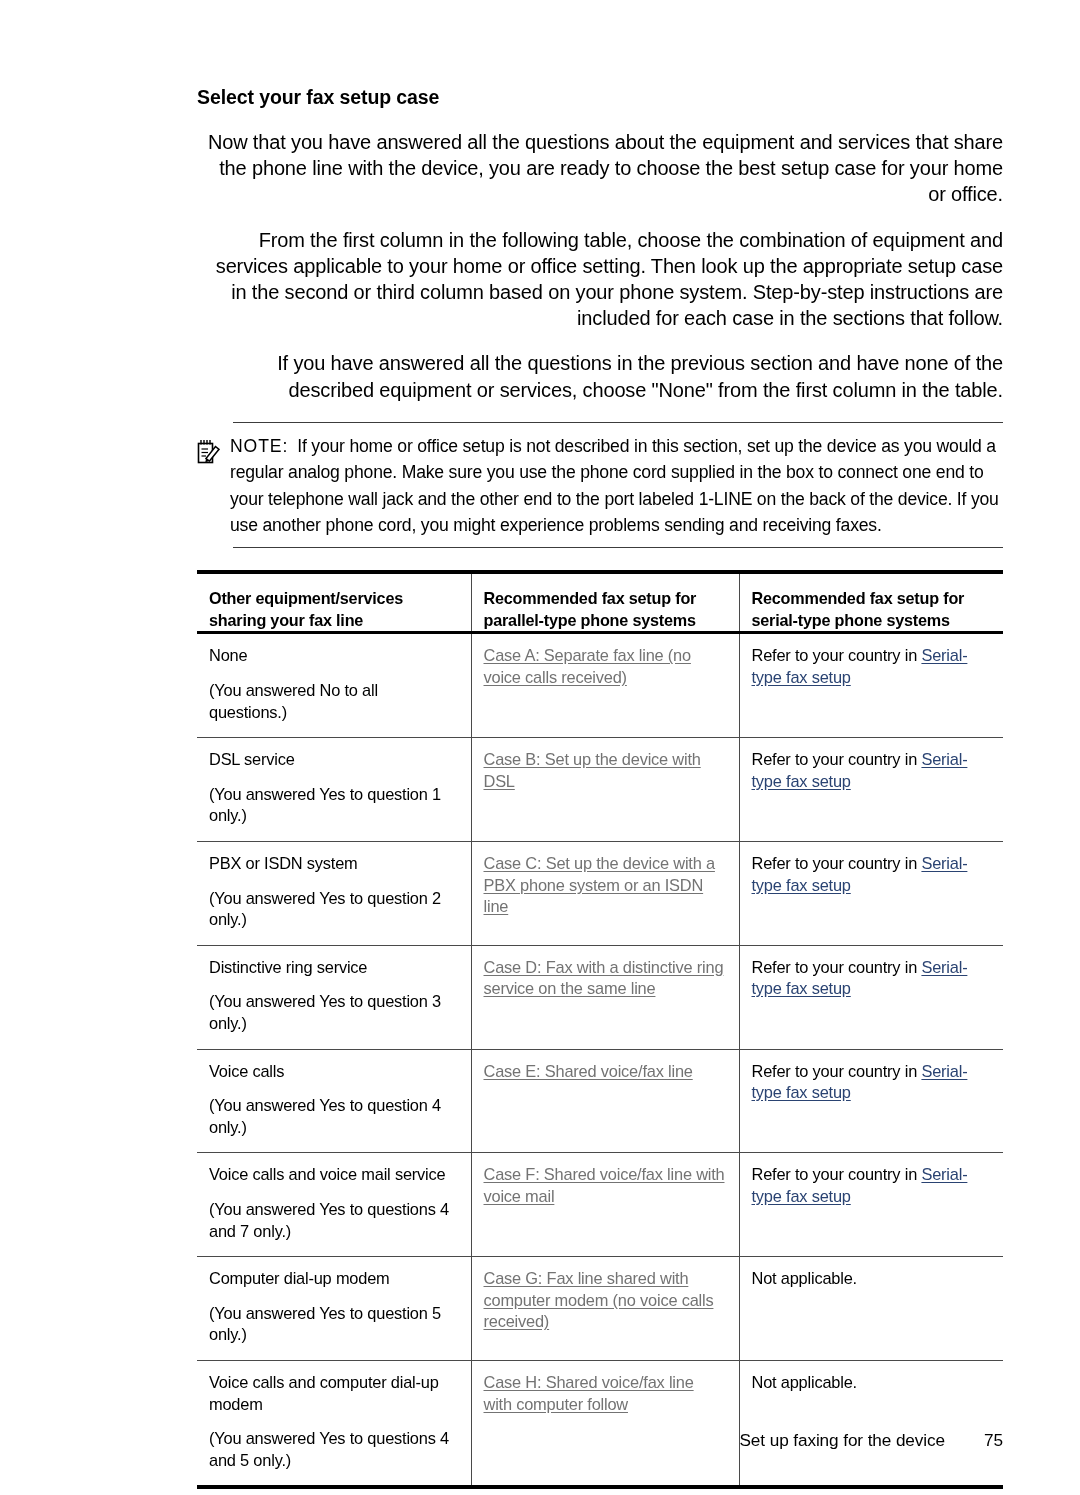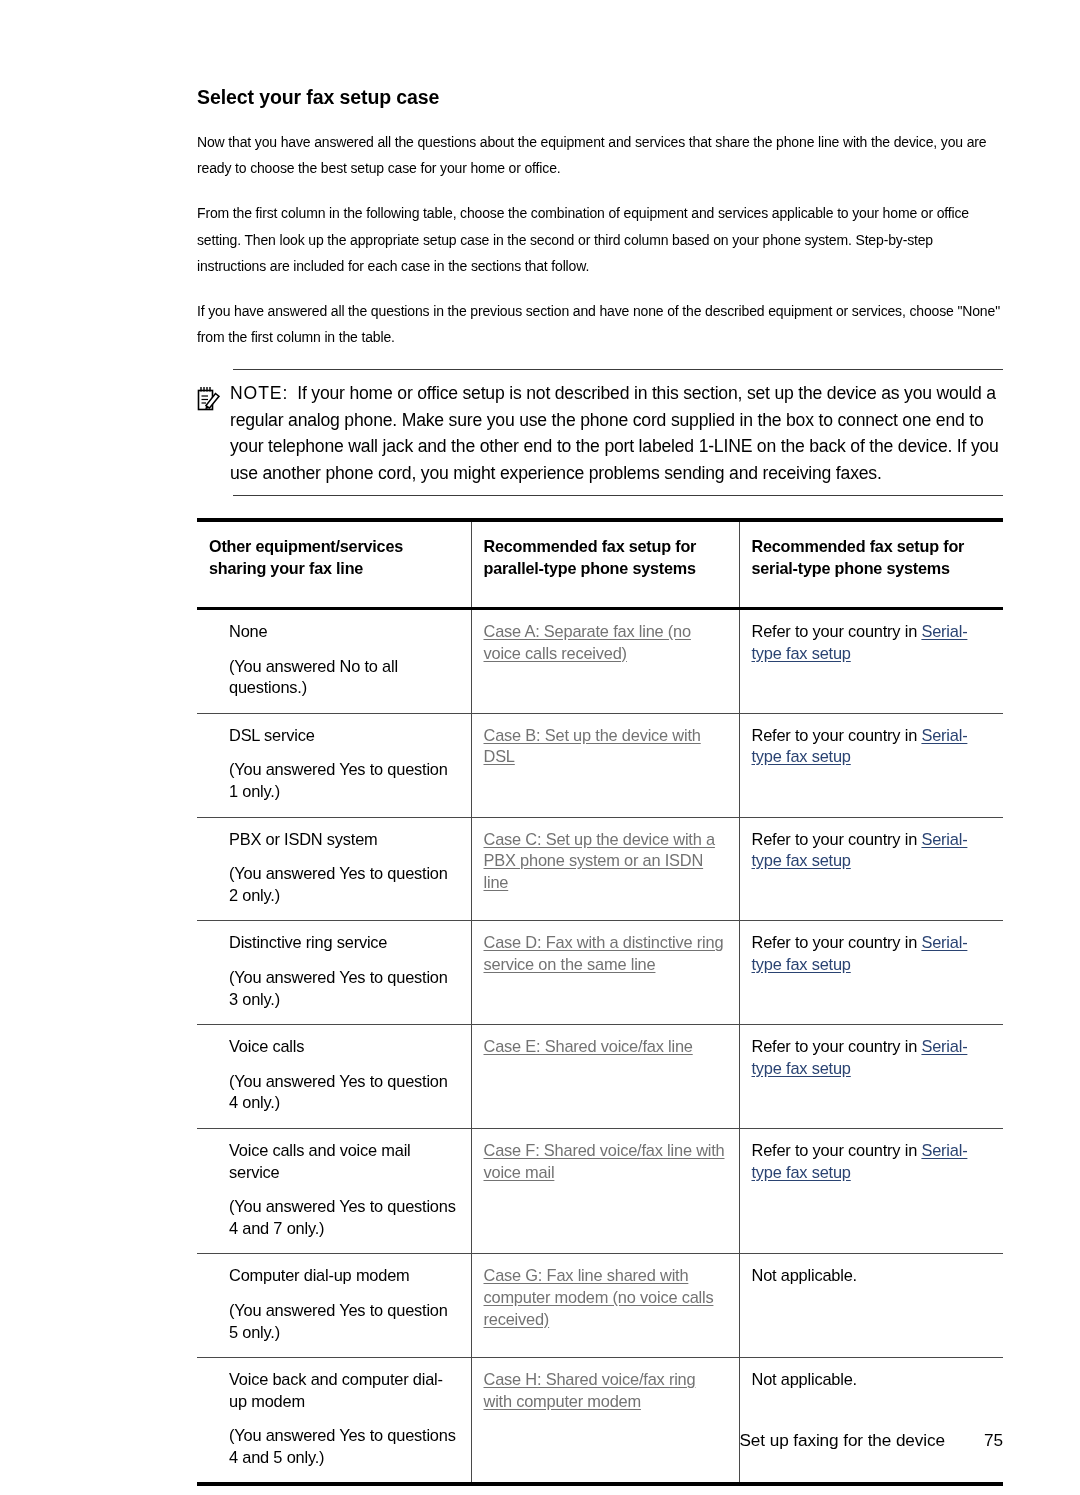--- a/index.html
+++ b/index.html
@@ -30,24 +30,25 @@
   }
 
   h1.section-title {
     font-size: 19.5px;
     font-weight: bold;
     margin: 0 0 20px 0;
     letter-spacing: -0.1px;
   }
 
   p.body-text {
-    font-size: 14px;
+    font-size: 20px;
     line-height: 26.2px;
     margin: 0 0 19px 0;
     letter-spacing: -0.15px;
+    text-align: right;
   }
 
   
   .note-block {
     margin-top: 17px;
     margin-bottom: 22px;
   }
   .note-rule {
     height: 0;
     border-top: 1.6px solid #3c3c3c;
@@ -88,21 +89,21 @@
     vertical-align: top;
     text-align: left;
     padding: 11px 14px 14px 12px;
   }
   table.fax-table thead th {
     font-size: 16.2px;
     line-height: 21.5px;
     font-weight: bold;
     letter-spacing: -0.2px;
     padding-top: 14px;
-    padding-bottom: 28px;
+    padding-bottom: 0;
   }
   thead tr.header-row {
     border-top: 4px solid #000000;
     border-bottom: 3px solid #000000;
   }
   tbody tr {
     border-bottom: 1.6px solid #4a4a4a;
   }
   tbody tr:last-child {
     border-bottom: 4px solid #000000;
@@ -110,21 +111,21 @@
   
   .col-1 { width: 274px; border-right: 1.6px solid #4a4a4a; }
   .col-2 { width: 268px; border-right: 1.6px solid #4a4a4a; }
   .col-3 { width: 264px; }
 
   td.cell {
     font-size: 16.4px;
     line-height: 21.6px;
     letter-spacing: -0.2px;
   }
-  .cell-line { display: block; margin-left: 20px; }
+  .cell-line { display: block; }
   .cell-line.spaced { margin-top: 13px; }
 
   a.doclink, .doclink {
     color: #737373;
     text-decoration: underline;
     text-underline-offset: 1.5px;
     cursor: pointer;
   }
   .inline-link {
     color: #2a4372;
@@ -254,24 +255,24 @@
           <tr>
             <td class="cell col-1">
               <span class="cell-line">Computer dial-up modem</span>
               <span class="cell-line spaced">(You answered Yes to question 5 only.)</span>
             </td>
             <td class="cell col-2"><a class="doclink">Case G: Fax line shared with computer modem (no voice calls received)</a></td>
             <td class="cell col-3"><span>Not applicable.</span></td>
           </tr>
           <tr>
             <td class="cell col-1">
-              <span class="cell-line">Voice back and computer dial-up modem</span>
+              <span class="cell-line">Voice calls and computer dial-up modem</span>
               <span class="cell-line spaced">(You answered Yes to questions 4 and 5 only.)</span>
             </td>
-            <td class="cell col-2"><a class="doclink">Case H: Shared voice/fax ring with computer modem</a></td>
+            <td class="cell col-2"><a class="doclink">Case H: Shared voice/fax line with computer follow</a></td>
             <td class="cell col-3"><span>Not applicable.</span></td>
           </tr>
         </tbody>
     </table>
 
   </div>
 
   <div class="footer">
     <span class="footer-title">Set up faxing for the device</span>
     <span class="footer-page">75</span>

